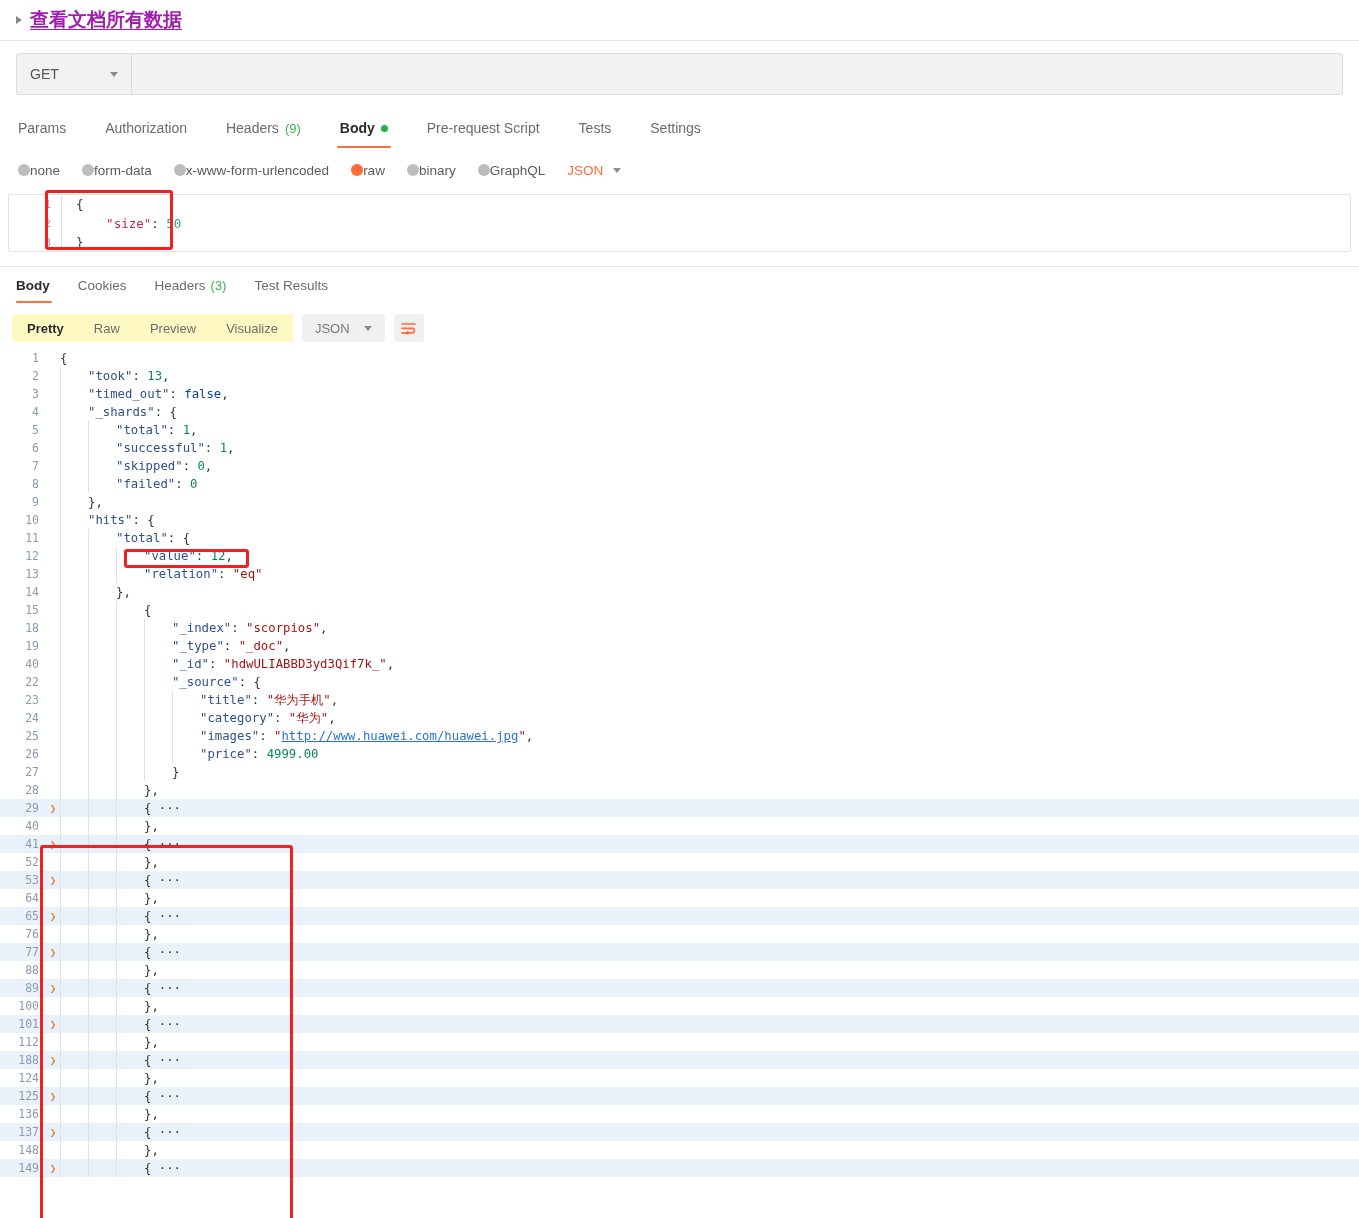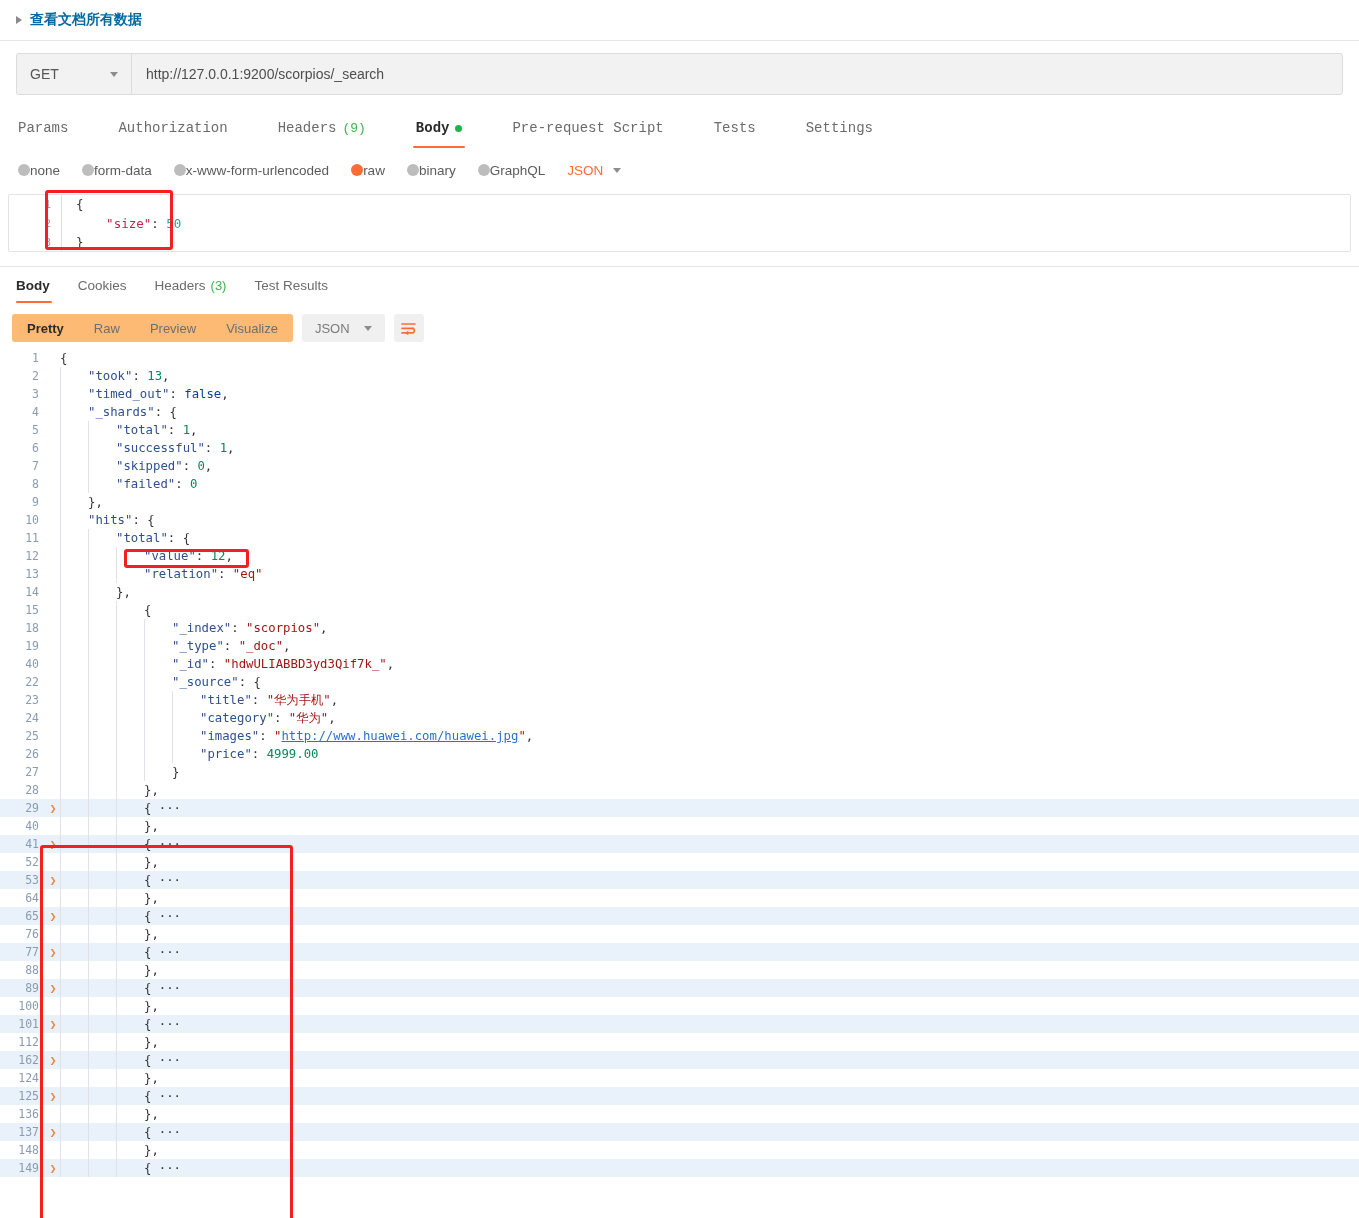--- a/index.html
+++ b/index.html
@@ -15,32 +15,32 @@
   
   .titlebar {
     height: 41px; display:flex; align-items:center; gap:8px;
     padding-left: 16px; border-bottom: 1px solid #e6e6e6; background:#fff;
   }
   .tri-arrow {
     width:0;height:0;border-left:6px solid #8a8a8a;
     border-top:4px solid transparent;border-bottom:4px solid transparent;
     display:inline-block;
   }
-  .title-text { font-size: 14px; color:#0369a1; font-weight:700; text-underline-offset: 3px; }
+  .title-text { font-size: 19px; color:#a21caf; font-weight:700; text-decoration: underline; text-underline-offset: 3px; }
 
   
   .urlrow { padding: 12px 16px 11px 16px; }
   .urlbar { display:flex; height:42px; border:1px solid #dcdcdc; border-radius:3px; background:#f2f2f2; overflow:hidden; }
   .method { width:115px; display:flex; align-items:center; justify-content:space-between;
             padding:0 13px; font-size:14px; color:#555; border-right:1px solid #dcdcdc; cursor:pointer; }
   .caret { width:0;height:0;border-top:5px solid #8d8d8d;border-left:4.5px solid transparent;border-right:4.5px solid transparent; }
   .urlinput { flex:1; display:flex; align-items:center; padding:0 14px; font-size:14px; color:#4d4d4d; }
 
   
-  .reqtabs { display:flex; align-items:flex-start; gap:16px; padding: 14px 16px 0 16px; height:42px;font-family:Liberation Mono, monospace; }
+  .reqtabs { display:flex; align-items:flex-start; gap:5px; padding: 14px 16px 0 16px; height:42px; }
   .rtab { position:relative; font-size:14px; color:#6b6b6b; padding: 0 17px 12px 17px; cursor:pointer; white-space:nowrap; display:flex; align-items:center; gap:6px; }
   .rtab:first-child { padding-left:2px; }
   .rtab.active { color:#2b2b2b; font-weight:600; }
   .rtab.active::after { content:""; position:absolute; left:14px; right:14px; bottom:0; height:2.5px; background:#ff6c37; border-radius:2px; }
   .rtab:first-child.active::after { left:0; right:14px; }
   .cnt { color:#3bb54a; font-size:13px; }
   .greendot { width:7px;height:7px;border-radius:50%; background:#22b24c; display:inline-block; }
 
   
   .bodytypes { display:flex; align-items:center; gap:0; padding: 10px 16px 0 18px; height:34px; }
@@ -66,21 +66,21 @@
   
   .sep { height:1px; background:#e6e6e6; margin-top:14px; }
   .resptabs { display:flex; align-items:flex-end; padding: 12px 16px 0 8px; height:36px; }
   .rsptab { position:relative; font-size:13.5px; color:#6b6b6b; padding: 0 14px 10px 14px; cursor:pointer; display:flex; gap:5px; }
   .rsptab:first-child { padding-left:8px; }
   .rsptab.active { color:#2b2b2b; font-weight:600; }
   .rsptab.active::after { content:""; position:absolute; left:8px; right:12px; bottom:0; height:2.5px; background:#ff6c37; border-radius:2px; }
 
   
   .rtoolbar { display:flex; align-items:center; gap:9px; padding: 10px 16px 0 12px; height:40px; }
-  .seg { display:flex; background:#fdba74; border-radius:3px; overflow:hidden; height:28px; }
+  .seg { display:flex; background:#fef9c3; border-radius:3px; overflow:hidden; height:28px; }
   .seg div { display:flex; align-items:center; padding:0 15px; font-size:13px; color:#6e6e6e; cursor:pointer; }
   .seg div.active { color:#2b2b2b; font-weight:600; }
   .jsonsel { display:flex; align-items:center; gap:14px; background:#f0f0f0; border-radius:3px; height:28px; padding:0 13px; font-size:13px; color:#7a7a7a; cursor:pointer; }
   .wrapbtn { width:30px;height:28px;background:#f0f0f0;border-radius:3px; display:flex;align-items:center;justify-content:center; cursor:pointer; }
 
   
   .jsonview { position:relative; margin-top:6px; height:885px; overflow:hidden;
               font-family:"DejaVu Sans Mono", monospace; font-size:12.3px; }
   .jline { display:flex; height:18px; align-items:center; position:relative; }
   .jline.fold { background:#e9f2fb; }
@@ -105,23 +105,20 @@
     <span class="tri-arrow"></span>
     <span class="title-text">查看文档所有数据</span>
   </div>
 
   <div class="urlrow">
     <div class="urlbar">
       <div class="method">
         <span>GET</span>
         <span class="caret"></span>
       </div>
-      <div class="urlinput">
-        <span>http://127.0.0.1:9200/scorpios/_search</span>
-      </div>
     </div>
   </div>
 
   <div class="reqtabs" id="reqtabs">
       <div class="rtab">
         <span>Params</span>
       </div>
       <div class="rtab">
         <span>Authorization</span>
       </div>
@@ -616,21 +613,21 @@
         <div class="gutter">112</div>
         <div class="chev"></div>
         <div class="guides">
           <div class="g"></div>
           <div class="g"></div>
           <div class="g"></div>
         </div>
         <div class="code"><span class="jpunc">},</span></div>
       </div>
       <div class="jline fold">
-        <div class="gutter">162</div>
+        <div class="gutter">188</div>
         <div class="chev">❯</div>
         <div class="guides">
           <div class="g"></div>
           <div class="g"></div>
           <div class="g"></div>
         </div>
         <div class="code"><span class="jpunc">{ ···</span></div>
       </div>
       <div class="jline">
         <div class="gutter">124</div>

